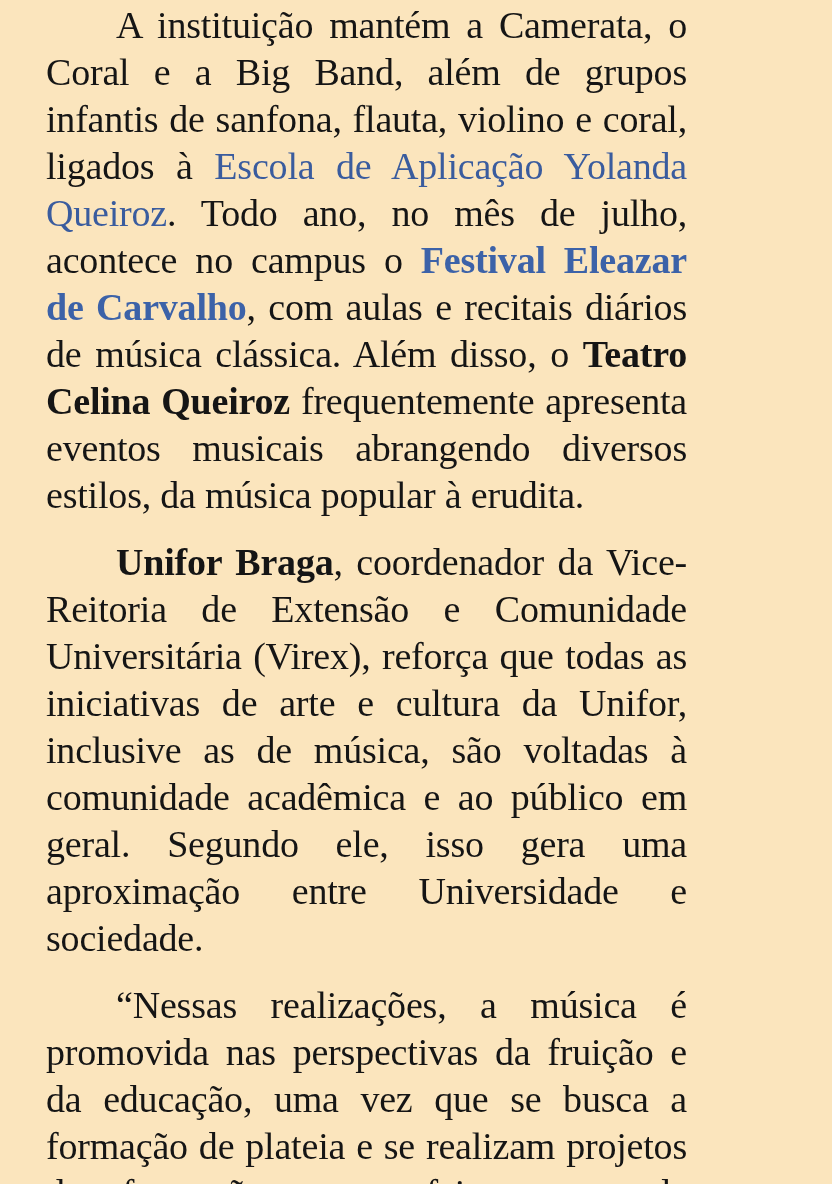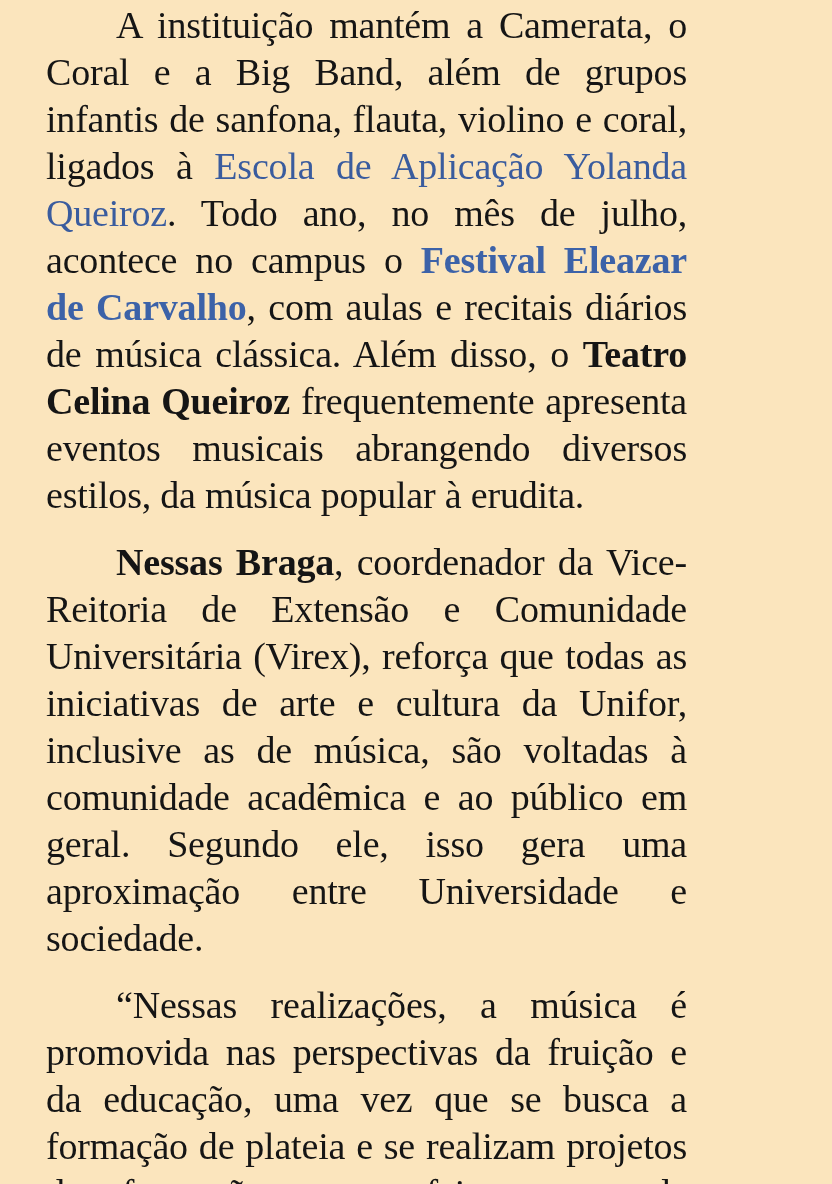--- a/index.html
+++ b/index.html
@@ -47,15 +47,15 @@
     font-weight: bold;
     text-decoration: none;
     cursor: pointer;
   }
 </style>
 </head>
 <body style="--bg: #fbe5bd; --fg: #151515; --link: #3a5c9e; --linkBold: #3c62a8;">
 
 <div class="article" id="article-root">
     <p><span class="run-normal">A instituição mantém a Camerata, o Coral e a Big Band, além de grupos infantis de san­fona, flauta, violino e coral, ligados à </span><a class="run-link">Escola de Aplicação Yolanda Queiroz</a><span class="run-normal">. Todo ano, no mês de julho, acontece no campus o </span><a class="run-link-bold">Festival Elea­zar de Carvalho</a><span class="run-normal">, com aulas e recitais diários de música clássica. Além disso, o </span><span class="run-bold">Teatro Celi­na Queiroz</span><span class="run-normal"> frequentemente apresenta eventos musicais abrangendo diversos estilos, da música popular à erudita.</span></p>
-    <p><span class="run-bold">Nessas Braga</span><span class="run-normal">, coordenador da Vice-Rei­toria de Extensão e Comunidade Universitária (Virex), reforça que todas as iniciativas de arte e cultura da Unifor, inclusive as de música, são voltadas à comunidade acadêmica e ao público em geral. Segundo ele, isso gera uma aproxima­ção entre Universidade e sociedade.</span></p>
+    <p><span class="run-bold">Unifor Braga</span><span class="run-normal">, coordenador da Vice-Rei­toria de Extensão e Comunidade Universitária (Virex), reforça que todas as iniciativas de arte e cultura da Unifor, inclusive as de música, são voltadas à comunidade acadêmica e ao público em geral. Segundo ele, isso gera uma aproxima­ção entre Universidade e sociedade.</span></p>
     <p><span class="run-normal">“Nessas realizações, a música é promovida nas perspectivas da fruição e da educação, uma vez que se busca a formação de plateia e se reali­zam projetos de formação e aperfeiçoamento de músicos, assim como se abre espaço para suas apresentações”, pontua.</span></p>
   </div>
 
 </body></html>

